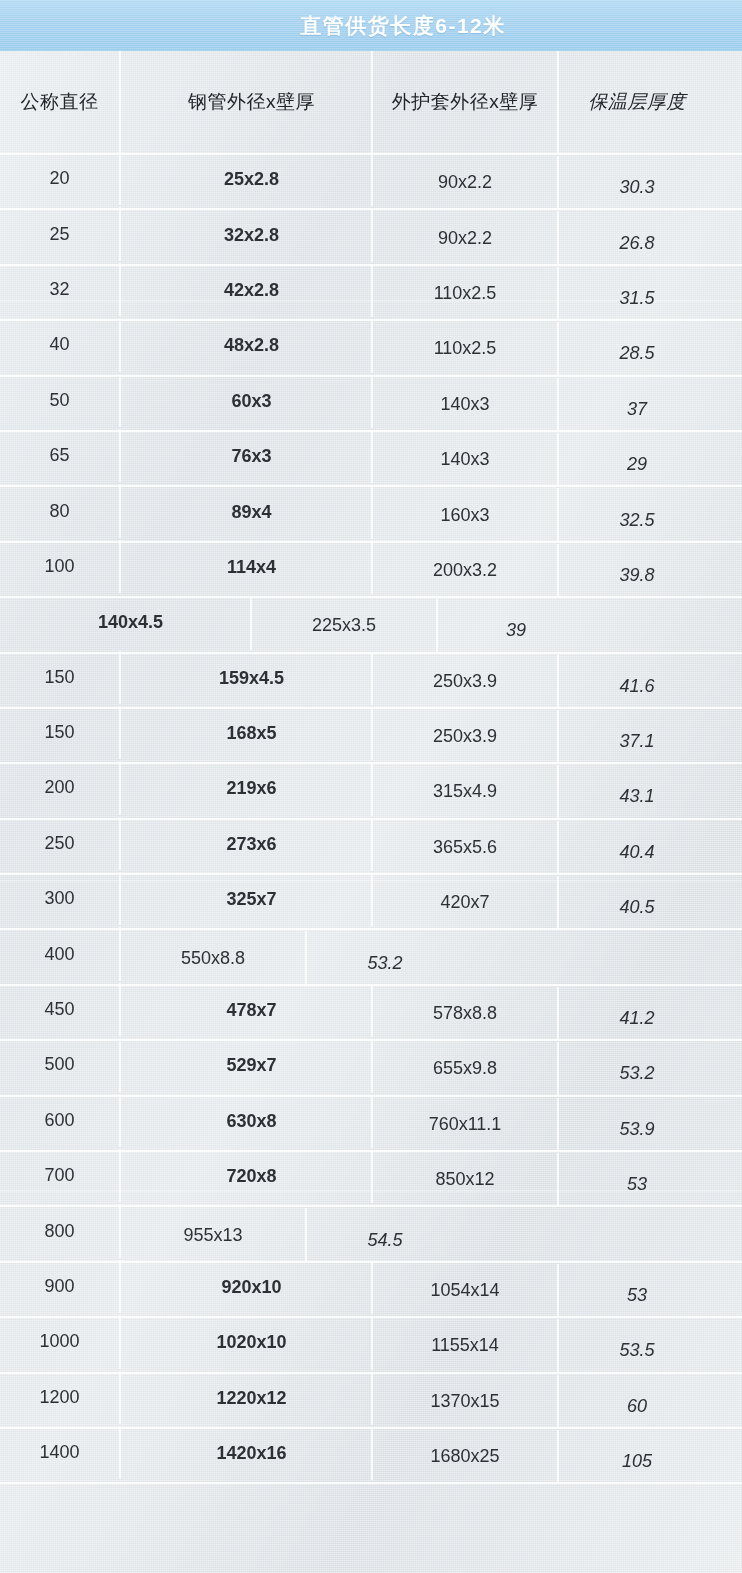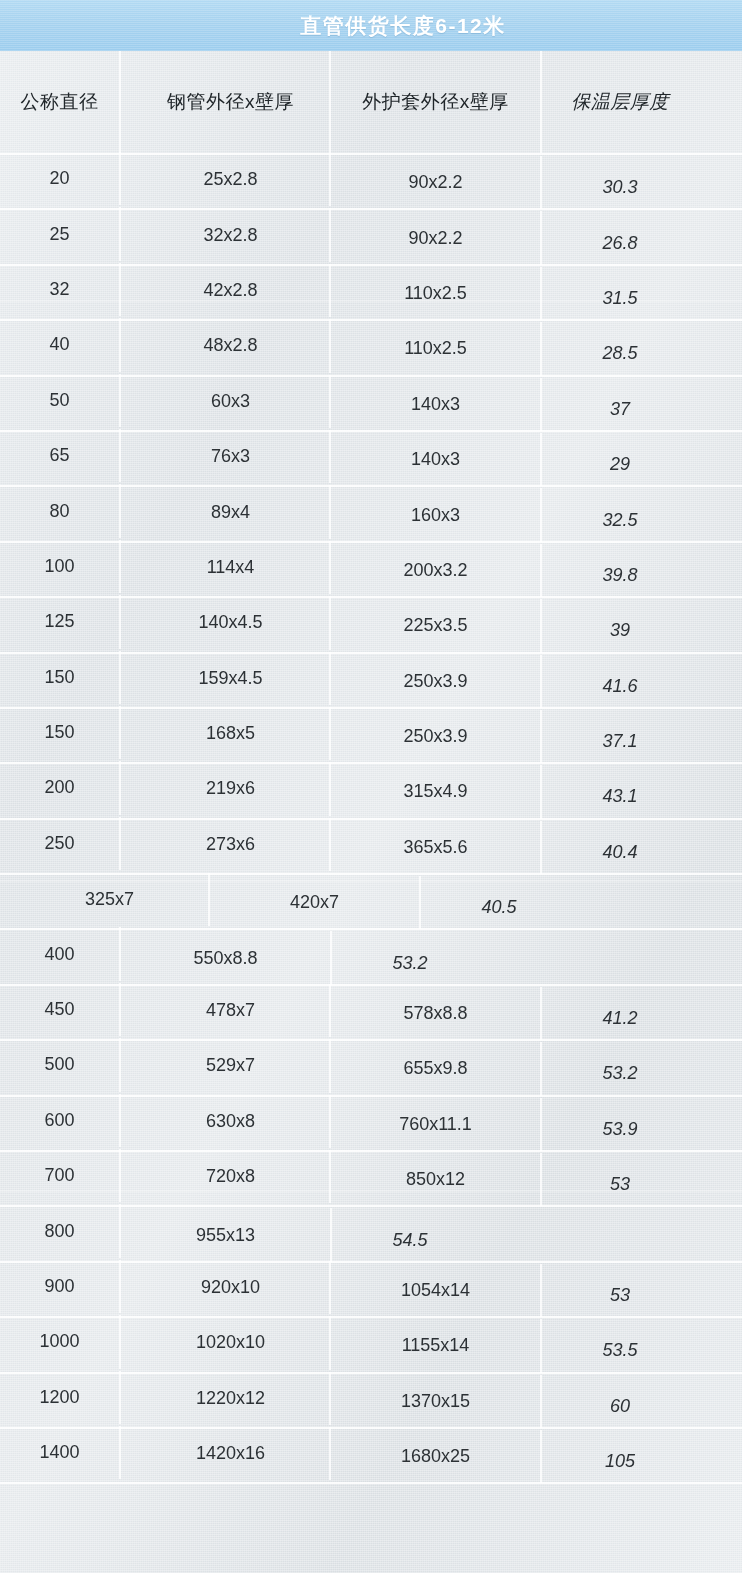--- a/index.html
+++ b/index.html
@@ -80,39 +80,39 @@
     align-items: center;
     justify-content: center;
     height: 100%;
     color: #2b3033;
     border-right: 2px solid rgba(255,255,255,0.78);
     position: relative;
   }
   .cell:last-child { border-right: none; font-style: italic; }
 
   .c0 { width: 121px; }
-  .c1 { width: 210px; padding-left: 11px; }
-  .c2 { width: 211px; }
+  .c1 { width: 252px; padding-left: 11px; }
+  .c2 { width: 186px; }
   .c3 { width: 156px; }
 
   .header-row .cell {
     font-size: 19px;
     font-weight: normal;
     color: #20262a;
     letter-spacing: 0.5px;
   }
 
   .data-row .cell {
     font-size: 18px;
     color: #2c3135;
   }
 
   
   .data-row .c0 { transform: translateY(-3px); }
-  .data-row .c1 { transform: translateY(-2px); }
+  .data-row .c1 { transform: translateY(-2px); font-weight: bold; }
   .data-row .c2 { transform: translateY(1px); }
   .data-row .c3 { transform: translateY(6px); }
 
   
   .blot {
     position: absolute;
     pointer-events: none;
     background: rgba(255,255,255,0.22);
   }
 </style>
@@ -180,21 +180,20 @@
       <div class="cell c2">160x3</div>
       <div class="cell c3">32.5</div>
     </div>
     <div class="row data-row">
       <div class="cell c0">100</div>
       <div class="cell c1">114x4</div>
       <div class="cell c2">200x3.2</div>
       <div class="cell c3">39.8</div>
     </div>
     <div class="row data-row">
-      <div class="cell c0">125</div>
       <div class="cell c1">140x4.5</div>
       <div class="cell c2">225x3.5</div>
       <div class="cell c3">39</div>
     </div>
     <div class="row data-row">
       <div class="cell c0">150</div>
       <div class="cell c1">159x4.5</div>
       <div class="cell c2">250x3.9</div>
       <div class="cell c3">41.6</div>
     </div>
@@ -210,20 +209,21 @@
       <div class="cell c2">315x4.9</div>
       <div class="cell c3">43.1</div>
     </div>
     <div class="row data-row">
       <div class="cell c0">250</div>
       <div class="cell c1">273x6</div>
       <div class="cell c2">365x5.6</div>
       <div class="cell c3">40.4</div>
     </div>
     <div class="row data-row">
+      <div class="cell c0">300</div>
       <div class="cell c1">325x7</div>
       <div class="cell c2">420x7</div>
       <div class="cell c3">40.5</div>
     </div>
     <div class="row data-row">
       <div class="cell c0">400</div>
       <div class="cell c2">550x8.8</div>
       <div class="cell c3">53.2</div>
     </div>
     <div class="row data-row">

